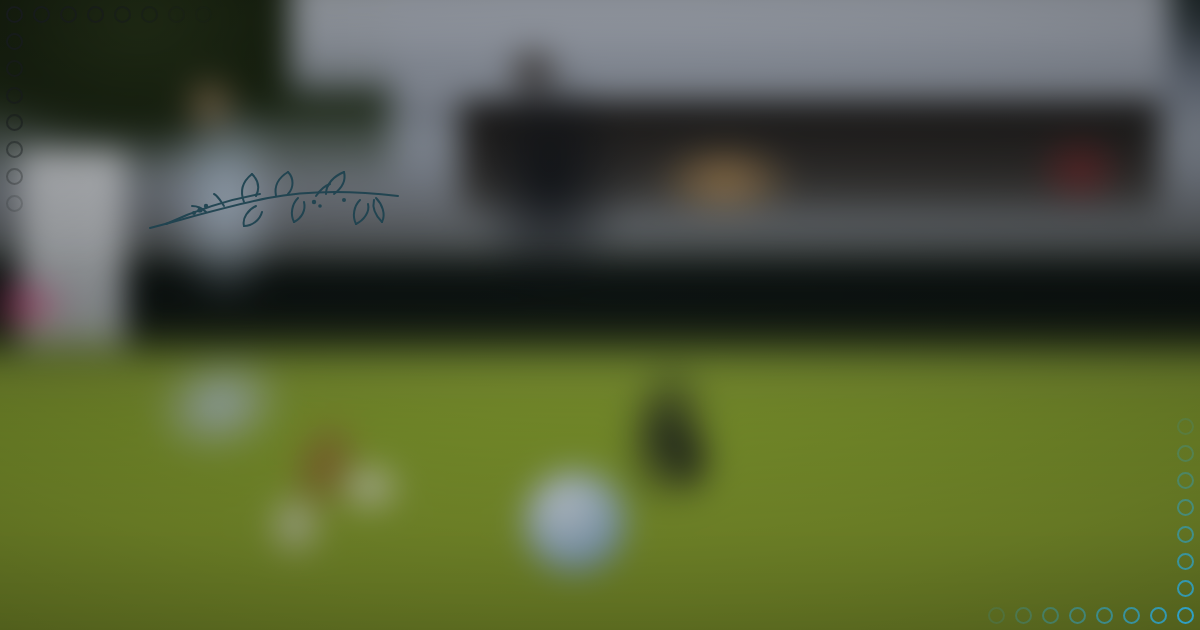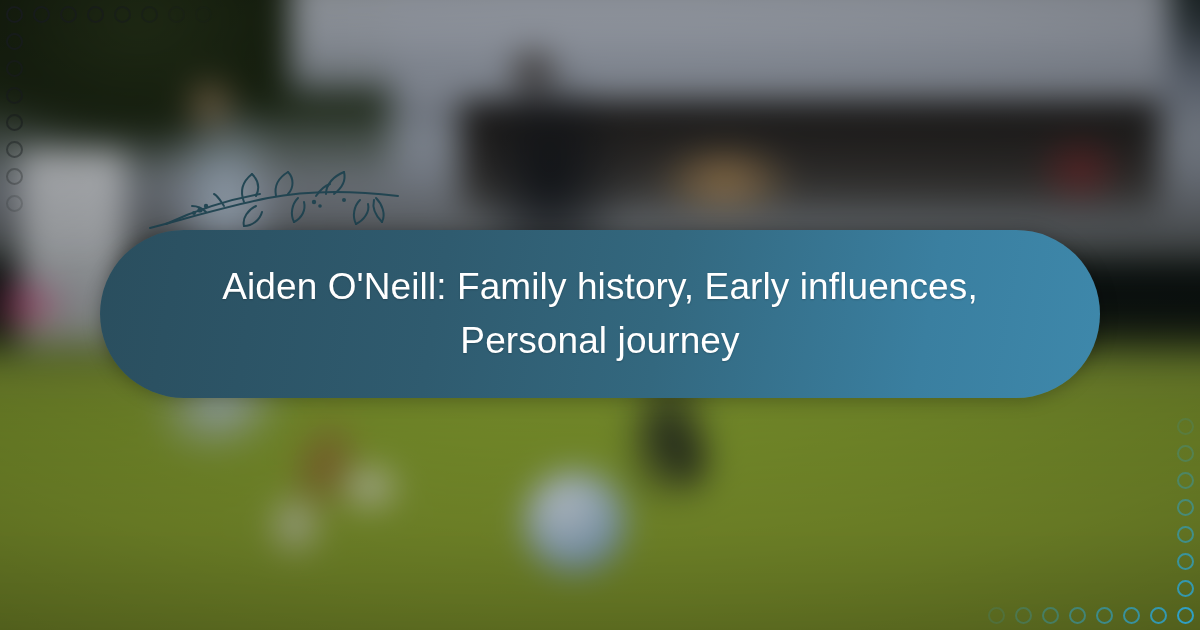--- a/index.html
+++ b/index.html
@@ -290,17 +290,14 @@
     <g fill="#1d424f">
       <circle cx="52" cy="44" r="2.6"></circle>
       <circle cx="58" cy="40" r="2.2"></circle>
       <circle cx="46" cy="47" r="2"></circle>
       <circle cx="166" cy="36" r="2.2"></circle>
       <circle cx="172" cy="40" r="1.8"></circle>
       <circle cx="196" cy="34" r="2"></circle>
     </g>
   </svg>
 
-  <div class="banner">
-    <div class="banner-title">Aiden O'Neill: Family history, Early influences, Personal journey</div>
-  </div>
 
 </div>
 
 </body></html>

